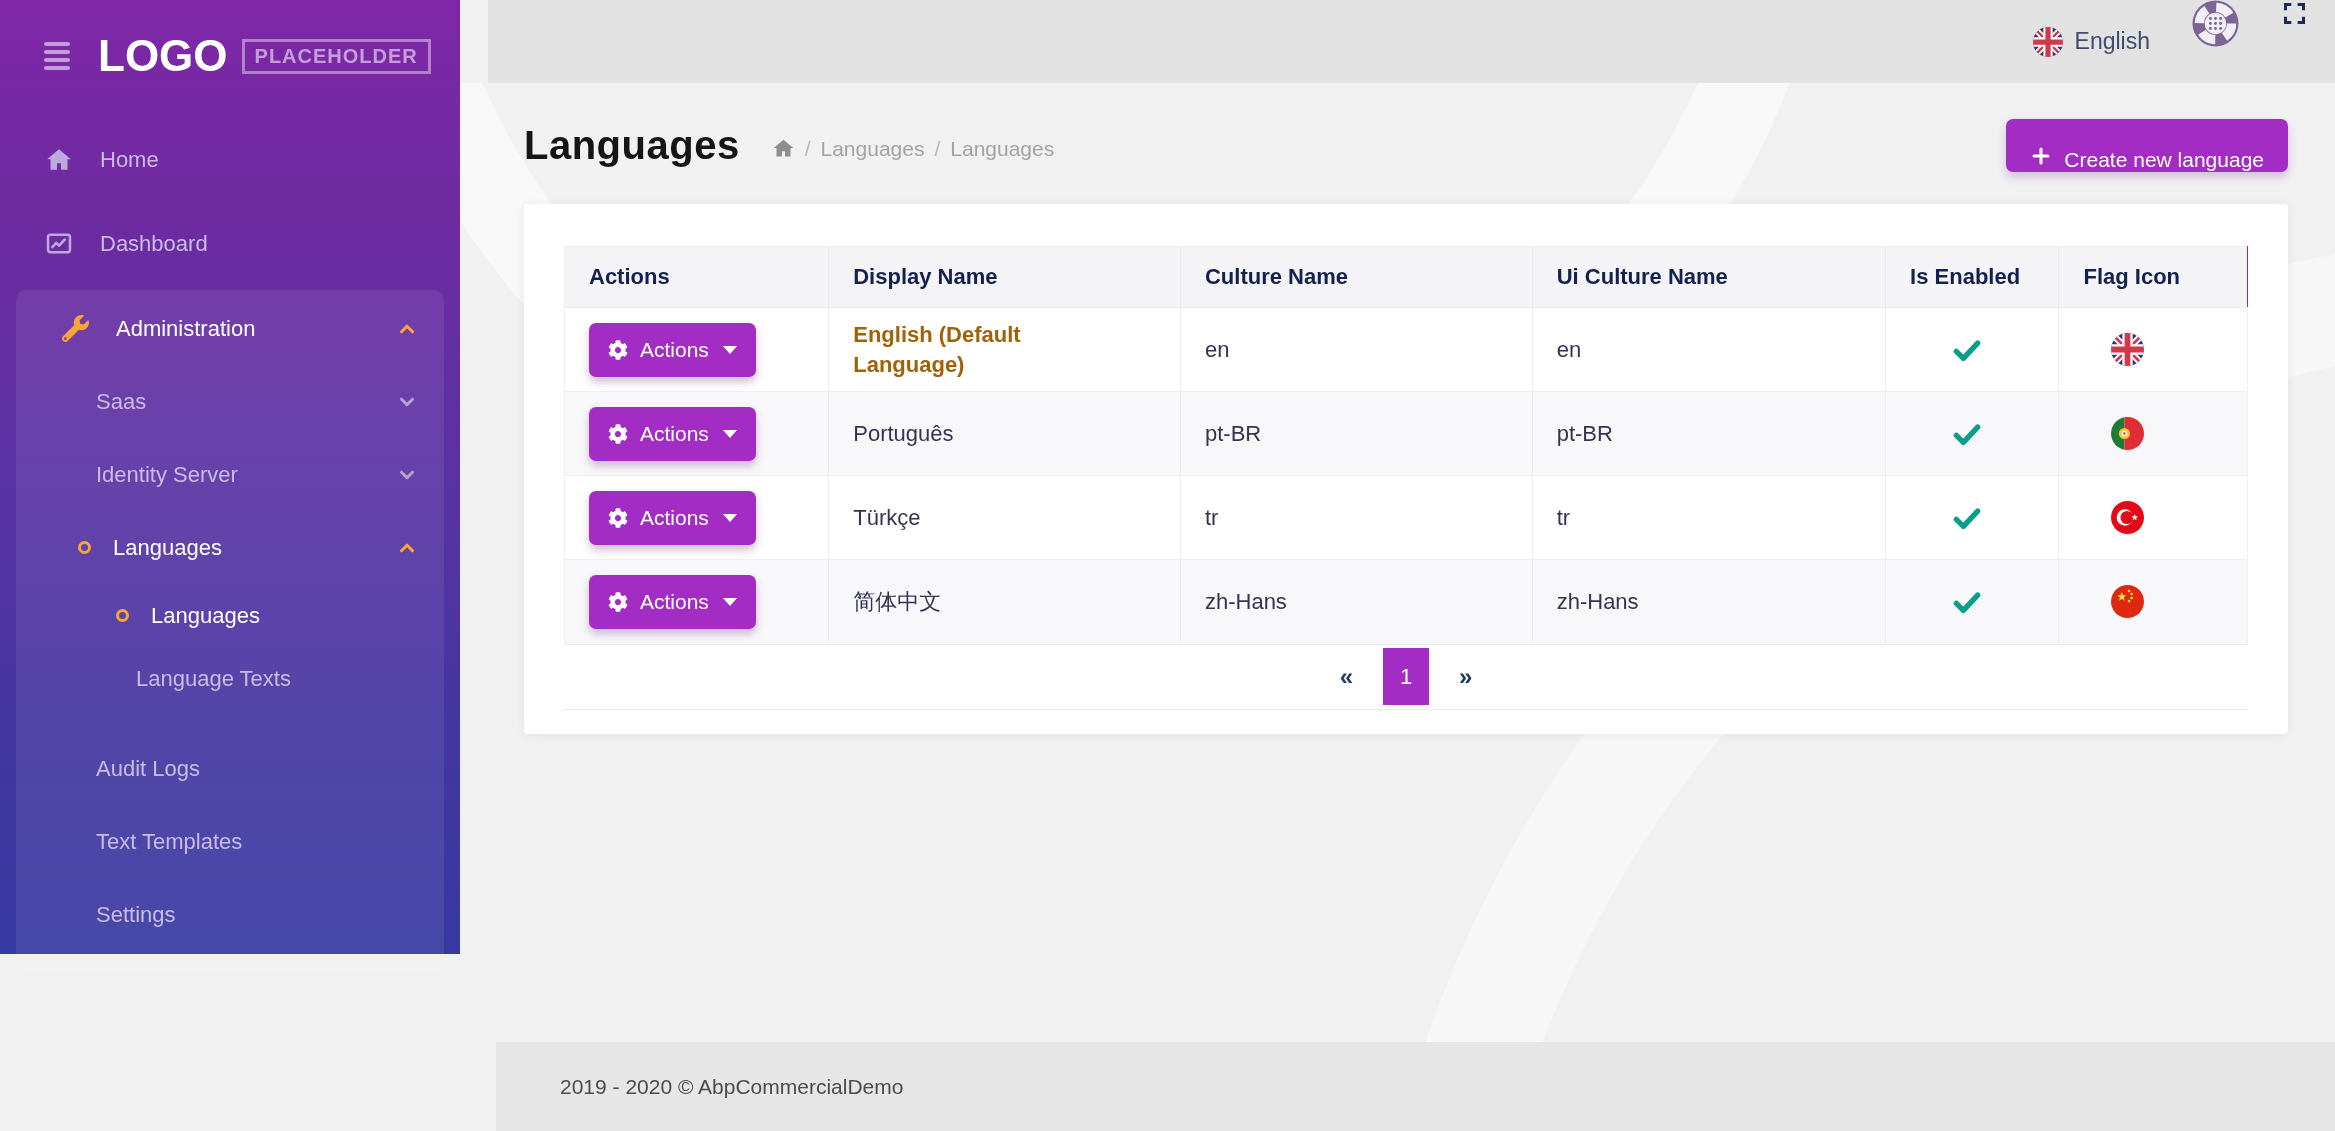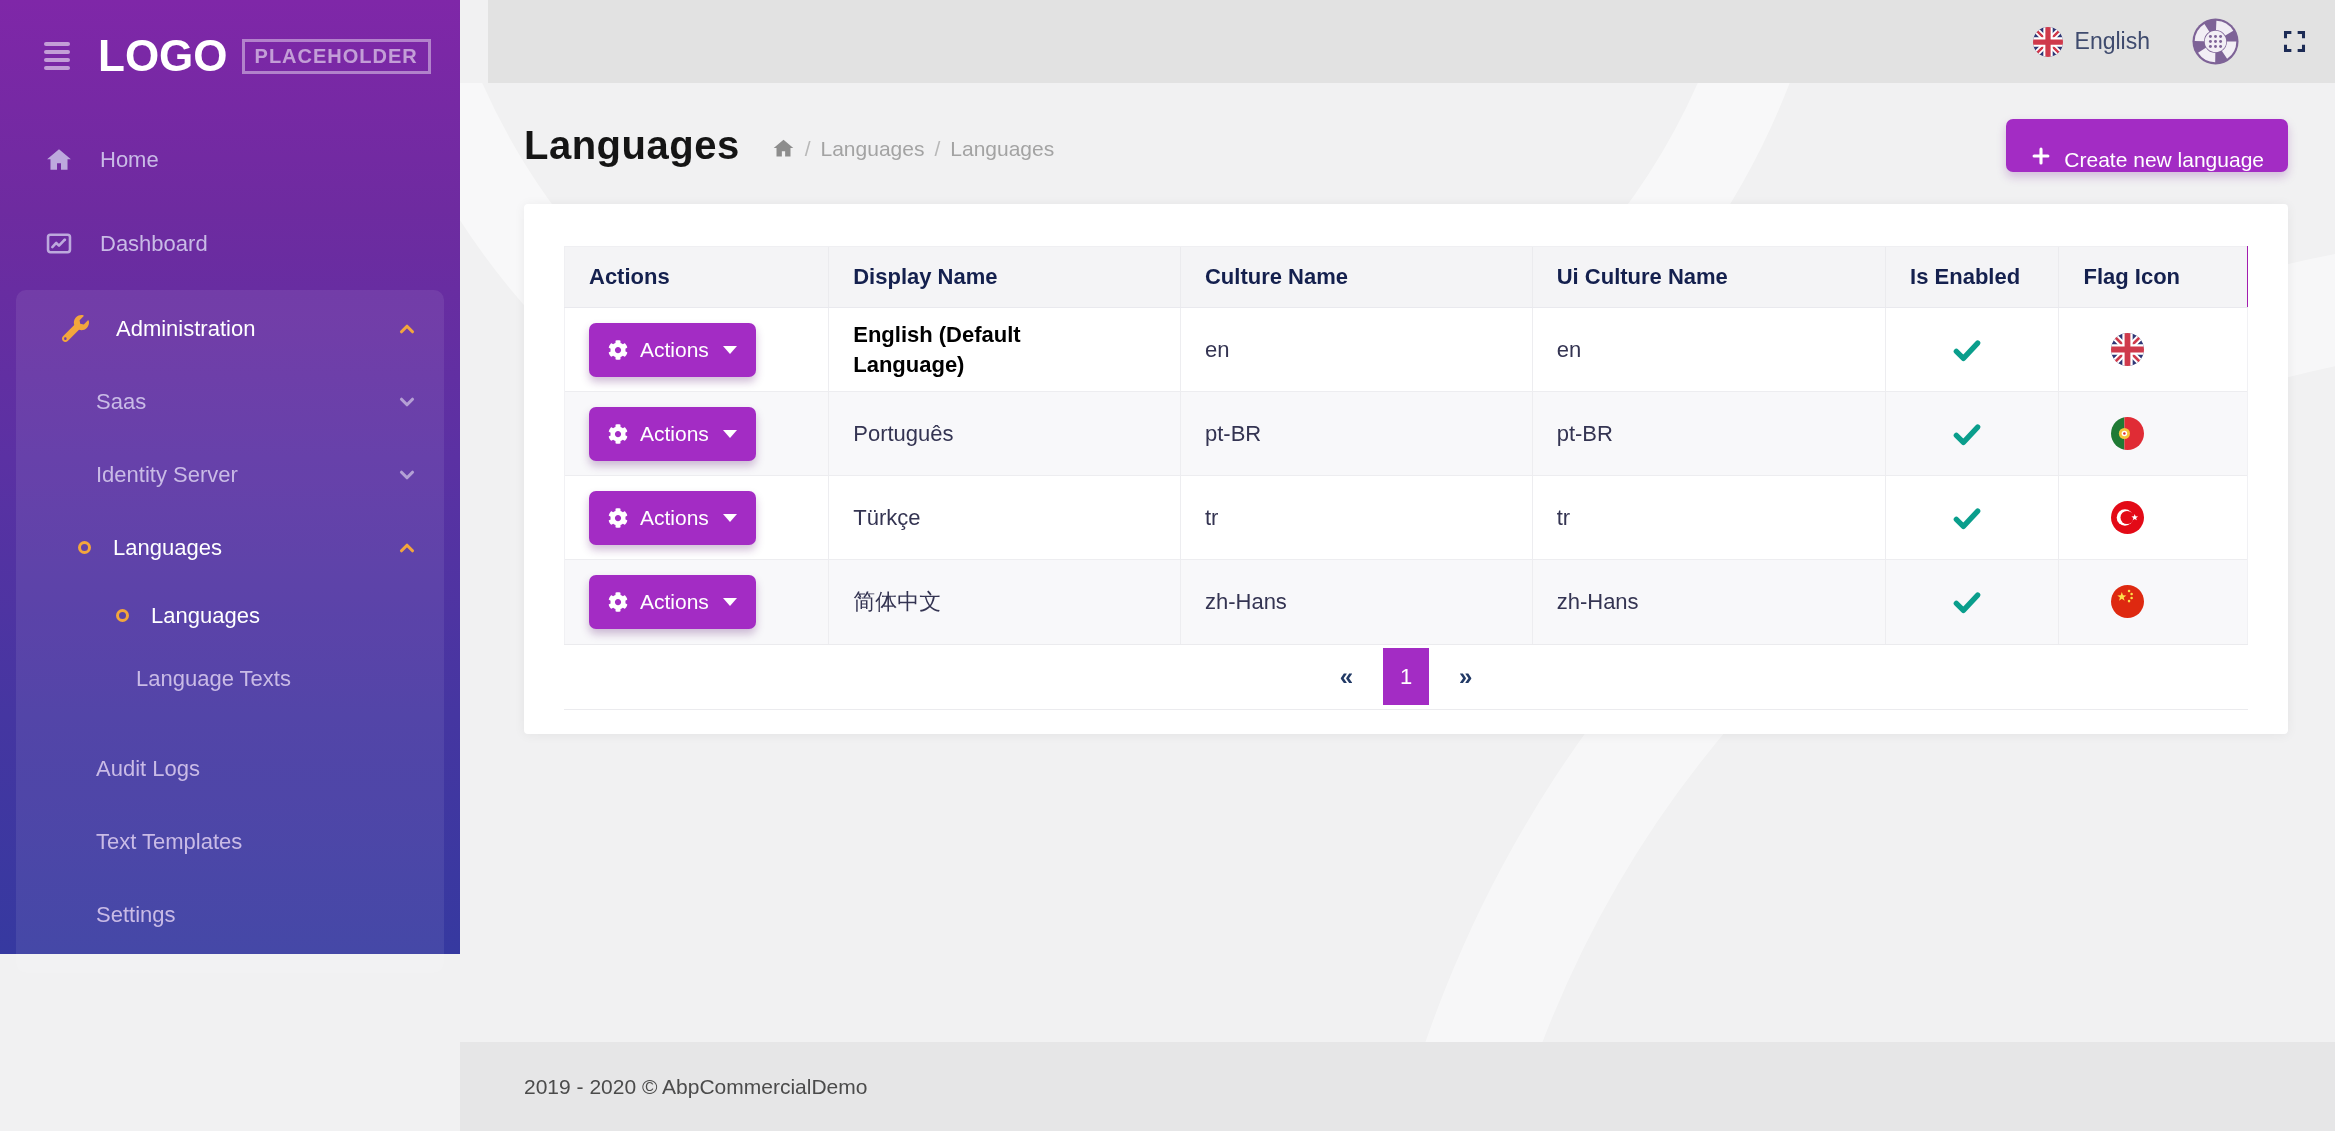--- a/index.html
+++ b/index.html
@@ -27,21 +27,21 @@
   .admin-panel .side-item.lvl1.bulleted { padding-left:62px; }
   .admin-panel .side-item.lvl2 { height:63px; padding-left:120px; font-size:22px; }
   .admin-panel .side-item.lvl2.bulleted { padding-left:100px; }
   .admin-panel .side-item.gap { margin-top:22px; }
   .bullet { width:13px; height:13px; border:3.5px solid #f3a63c; border-radius:50%; margin-right:22px; flex:none; }
   .chev { margin-left:auto; display:flex; color:rgba(255,255,255,.5); }
   .chev.expanded { color:#f3a63c; }
 
   
   .main { margin-left:460px; height:1131px; display:flex; flex-direction:column; }
-  .topbar { height:83px; background:#e2e2e2; display:flex; align-items:center;
+  .topbar { height:83px; background:#e2e2e2; display:flex; 
     justify-content:flex-end; padding-right:27px; gap:42px; flex:none;margin-left:28px; }
   .lang-switch { display:flex; align-items:center; gap:12px; color:#3f4b6e; font-size:23px; cursor:pointer; }
   .avatar { width:47px; height:47px; border-radius:50%; cursor:pointer; display:flex; }
   .fullscreen-btn { display:flex; cursor:pointer; }
 
   .content { flex:1; background:#f1f1f2; position:relative; overflow:hidden;
     padding:36px 47px 0 64px; }
   .arc { position:absolute; border-radius:50%; z-index:0; }
   .arc1 { width:1500px; height:1500px; border:85px solid rgba(255,255,255,.5); top:-1020px; left:-120px; }
   .arc2 { width:2400px; height:2400px; border:110px solid rgba(255,255,255,.45); top:150px; left:900px; }
@@ -65,38 +65,38 @@
     color:#14204e; padding:17px 10px 17px 24px; border-left:1px solid #ebebee;
     border-top:1px solid #efeff2; border-bottom:1px solid #e9e9ee; }
   .lang-table th:first-child { border-left:1px solid #efeff2; }
   .lang-table th:last-child { border-right:1px solid #a21caf; }
   .lang-table td { height:84px; font-size:22px; color:#343452; padding:10px 10px 10px 24px;
     border-left:1px solid #ededf0; vertical-align:middle; line-height:1.35; }
   .lang-table td:first-child { border-left:1px solid #f1f1f4; }
   .lang-table td:last-child { border-right:1px solid #f1f1f4; }
   .lang-table tr + tr td { border-top:1px solid #ededf0; }
   .lang-table tr.stripe td { background:#f8f8fa; }
-  .display-default { font-weight:800; color:#000000; display:inline-block; max-width:245px; }
+  .display-default { font-weight:800; color:#a16207; display:inline-block; max-width:245px; }
   .actions-btn { display:inline-flex; align-items:center; gap:12px; background:#a32cc4; color:#fff;
     border:none; border-radius:7px; height:54px; padding:0 19px; font-size:21px; font-family:inherit;
     cursor:pointer; box-shadow:0 5px 8px rgba(90,20,110,.28); }
   .caret-down { width:0; height:0; border-left:7px solid transparent; border-right:7px solid transparent;
     border-top:8px solid #fff; margin-left:2px; }
   .cell-center { text-align:center; padding-left:0 !important; }
   .cell-flag { padding-left:52px !important; }
   .flag { display:inline-flex; vertical-align:middle; }
 
   .pagination { border-top:1px solid #ebebee; border-bottom:1px solid #ebebee; height:66px;
     display:flex; align-items:center; justify-content:center; gap:30px; }
   .page-arrow { font-size:24px; font-weight:700; color:#223a66; cursor:pointer; background:none; border:none; font-family:inherit; }
   .page-num { width:46px; height:57px; background:#a32cc4; color:#fff; font-size:22px;
     display:flex; align-items:center; justify-content:center; cursor:pointer; border:none; font-family:inherit; }
 
   .footer { height:89px; background:#e6e6e7; display:flex; align-items:center;
-    padding-left:64px; font-size:21px; color:#4b4b4b; flex:none; }
+    padding-left:64px; font-size:21px; color:#4b4b4b; flex:none;margin-left:36px; }
 </style>
 </head>
 <body>
 
 <div class="sidebar">
   <div class="logo-row">
     <span class="hamburger">
         <span></span>
         <span></span>
         <span></span>

